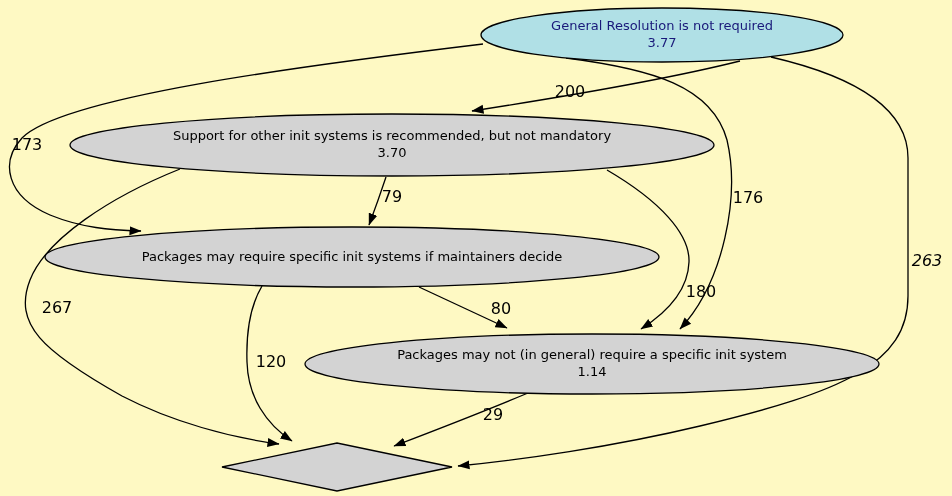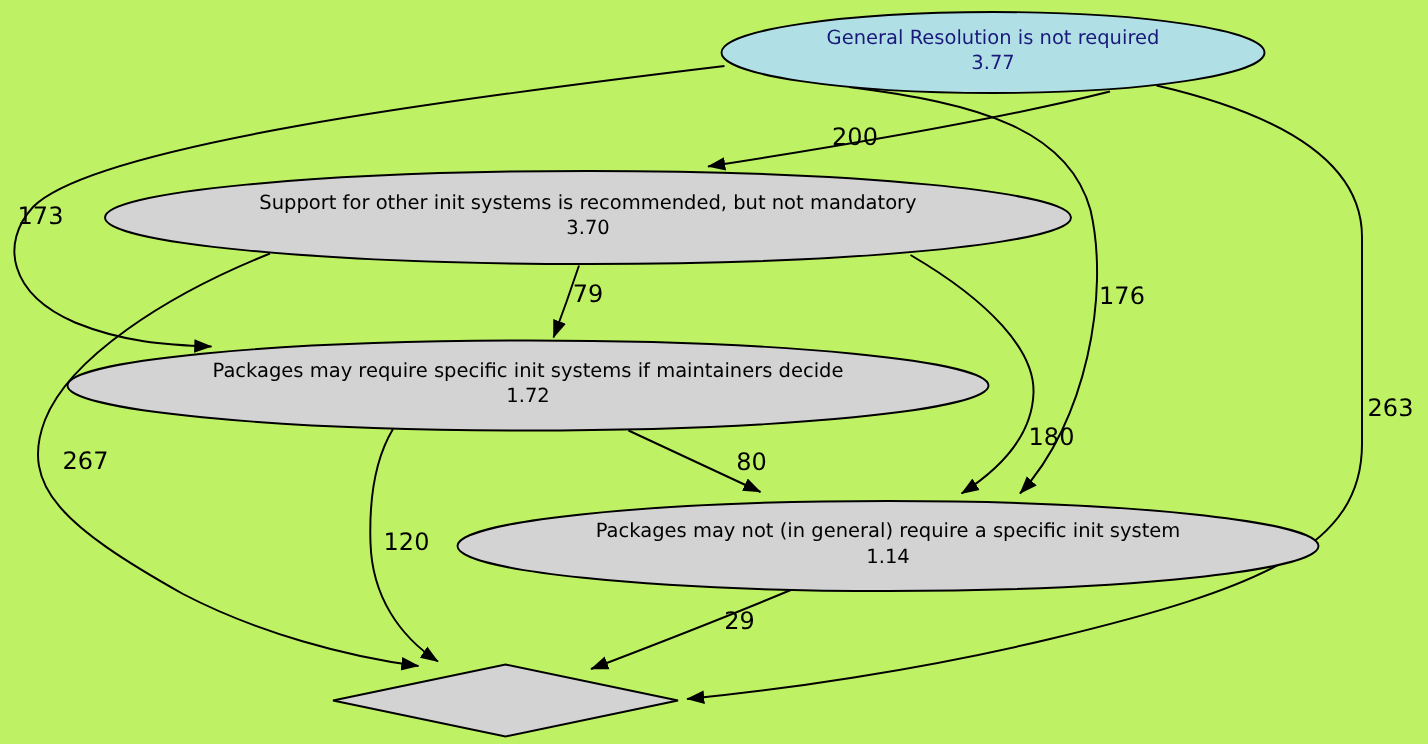--- a/index.html
+++ b/index.html
@@ -1,19 +1,19 @@
 <!DOCTYPE html>
 <html><head>
 <meta charset="utf-8">
 <style>
   html,body{margin:0;padding:0;background:#ffffff;}
   .canvas{
     position:relative;
     width:952px;height:496px;
-    background:#bef264;
+    background:#fef9c3;
     font-family:"DejaVu Sans","Liberation Sans",sans-serif;
     overflow:hidden;
   }
   .canvas svg{position:absolute;left:0;top:0;}
   .edge{fill:none;stroke:#000000;stroke-width:1.3px;}
   .node-label{
     position:absolute;
     transform:translate(-50%,-50%);
     text-align:center;
     font-size:13px;
@@ -67,31 +67,30 @@
   <div class="node-label winner-label" style="left:662px;top:35px;">
     <span>General Resolution is not required</span>
     <span class="score">3.77</span>
   </div>
   <div class="node-label" style="left:392px;top:145px;">
     <span>Support for other init systems is recommended, but not mandatory</span>
     <span class="score">3.70</span>
   </div>
   <div class="node-label" style="left:352px;top:257px;">
     <span>Packages may require specific init systems if maintainers decide</span>
-    <span class="score">1.72</span>
   </div>
   <div class="node-label" style="left:592px;top:364px;">
     <span>Packages may not (in general) require a specific init system</span>
     <span class="score">1.14</span>
   </div>
 
   <div class="edge-label" style="left:570px;top:91px;">200</div>
   <div class="edge-label" style="left:27px;top:144px;text-align:center;">173</div>
   <div class="edge-label" style="left:748px;top:197px;">176</div>
-  <div class="edge-label" style="left:927px;top:272px;">263</div>
+  <div class="edge-label" style="left:927px;top:260px;font-style:italic;">263</div>
   <div class="edge-label" style="left:392px;top:196px;">79</div>
   <div class="edge-label" style="left:701px;top:255px;margin-top:36px;">180</div>
   <div class="edge-label" style="left:57px;top:307px;">267</div>
   <div class="edge-label" style="left:501px;top:308px;">80</div>
   <div class="edge-label" style="left:271px;top:361px;">120</div>
   <div class="edge-label" style="left:493px;top:414px;">29</div>
 
 </div>
 
 </body></html>

